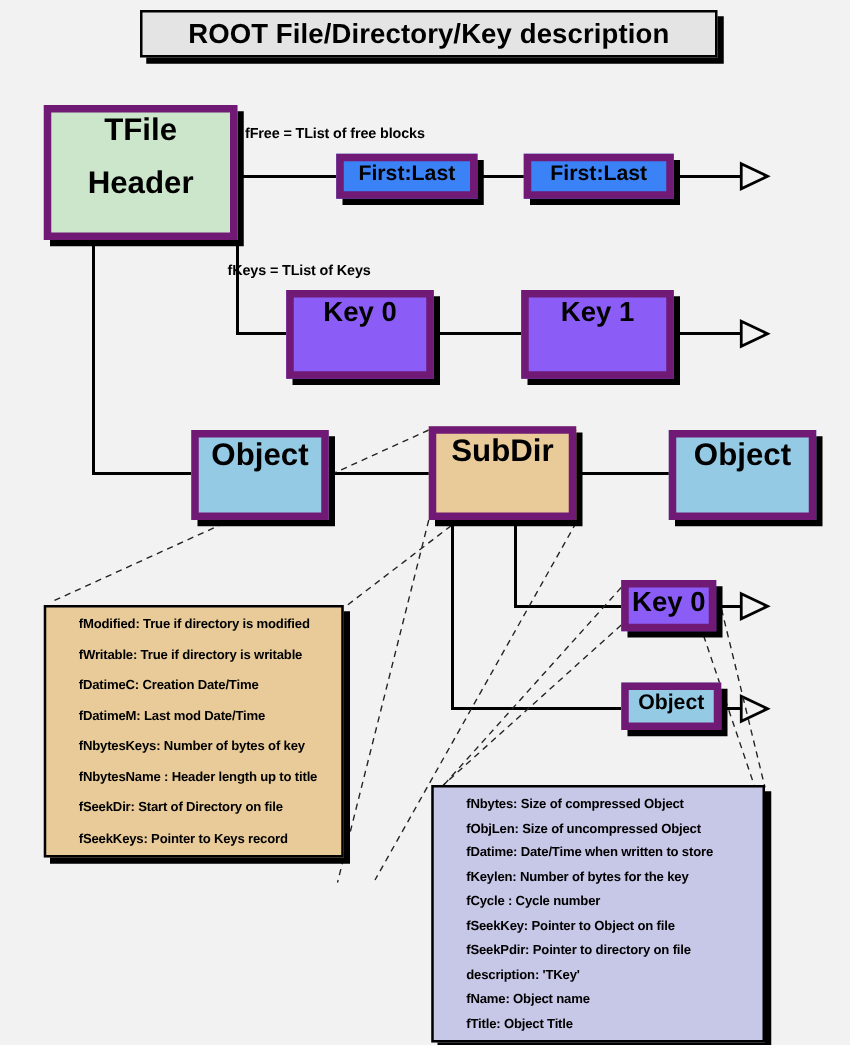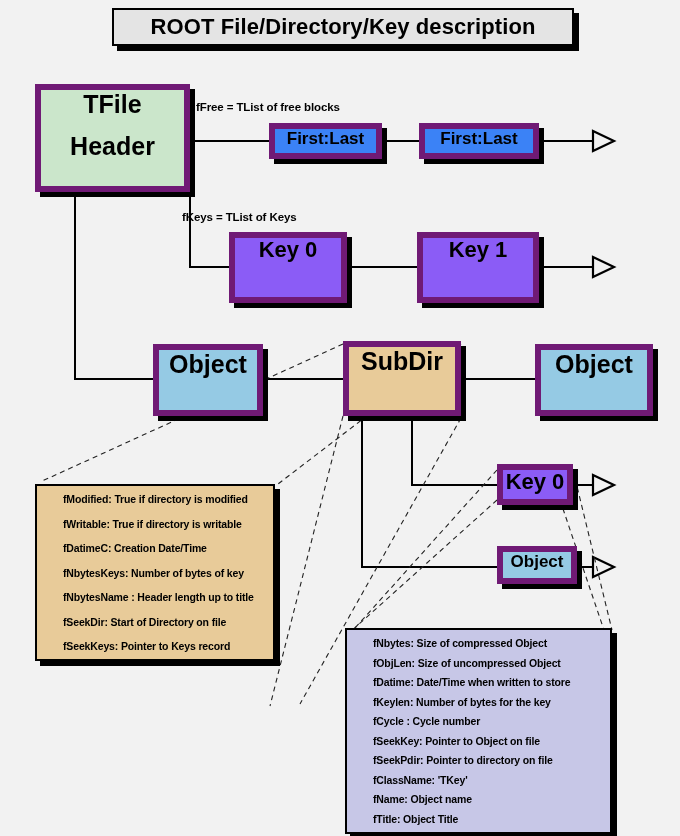--- a/index.html
+++ b/index.html
@@ -180,32 +180,33 @@
   <div class="node n-object t-big" style="left:535px; top:344px; width:118px; height:72px;">Object</div>
 
   <div class="node n-key t-med" style="left:497px; top:464px; width:76px; height:41px;">Key 0</div>
 
   <div class="node n-object t-sm" style="left:497px; top:546px; width:80px; height:38px;">Object</div>
 
   <div class="detail d-dir" style="left:35px; top:484px; width:240px;">
     <div class="row">fModified: True if directory is modified</div>
     <div class="row">fWritable: True if directory is writable</div>
     <div class="row">fDatimeC: Creation Date/Time</div>
+    <div class="row">fDatimeM: Last mod Date/Time</div>
     <div class="row">fNbytesKeys: Number of bytes of key</div>
     <div class="row">fNbytesName : Header length up to title</div>
     <div class="row">fSeekDir: Start of Directory on file</div>
     <div class="row">fSeekKeys: Pointer to Keys record</div>
   </div>
 
   <div class="detail d-key" style="left:345px; top:628px; width:267px;">
     <div class="row">fNbytes: Size of compressed Object</div>
     <div class="row">fObjLen: Size of uncompressed Object</div>
     <div class="row">fDatime: Date/Time when written to store</div>
     <div class="row">fKeylen: Number of bytes for the key</div>
     <div class="row">fCycle : Cycle number</div>
     <div class="row">fSeekKey: Pointer to Object on file</div>
     <div class="row">fSeekPdir: Pointer to directory on file</div>
-    <div class="row">fClassName: 'TKey'</div>
+    <div class="row">description: 'TKey'</div>
     <div class="row">fName: Object name</div>
     <div class="row">fTitle: Object Title</div>
   </div>
 
 </div>
 
 </body></html>

